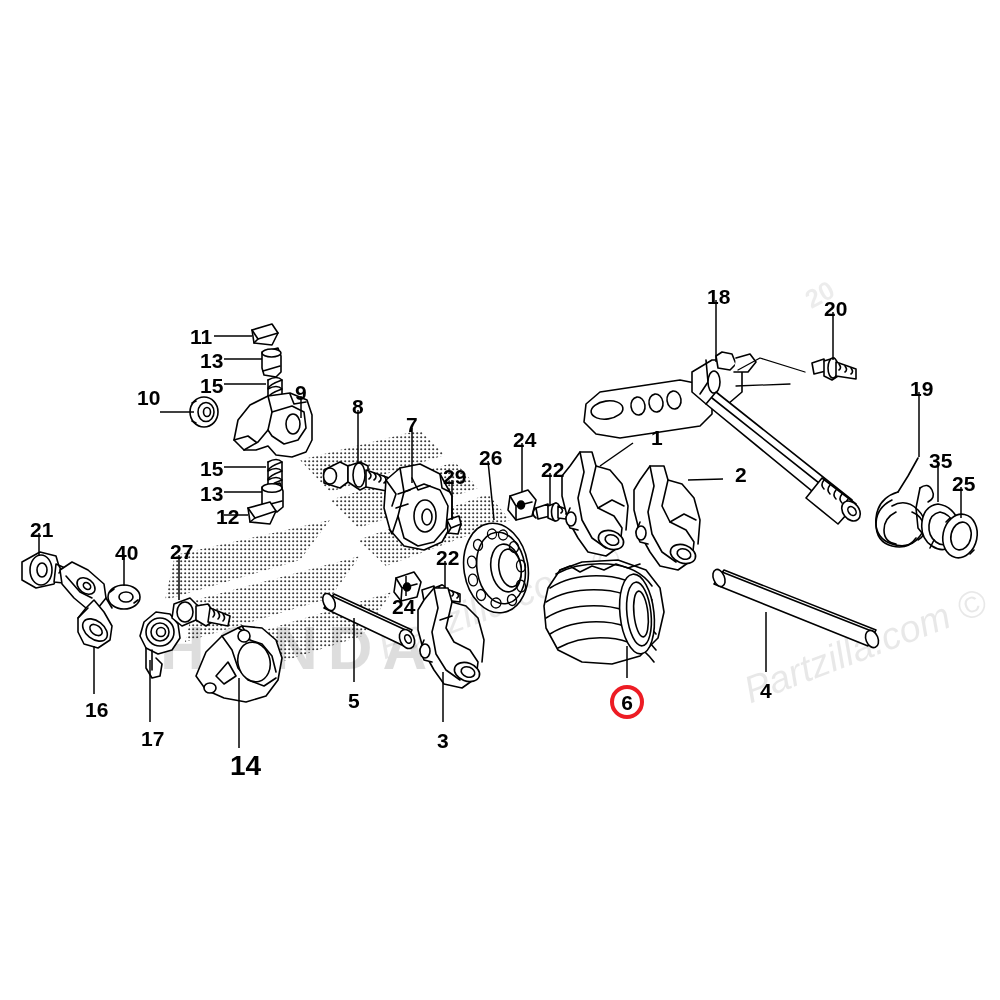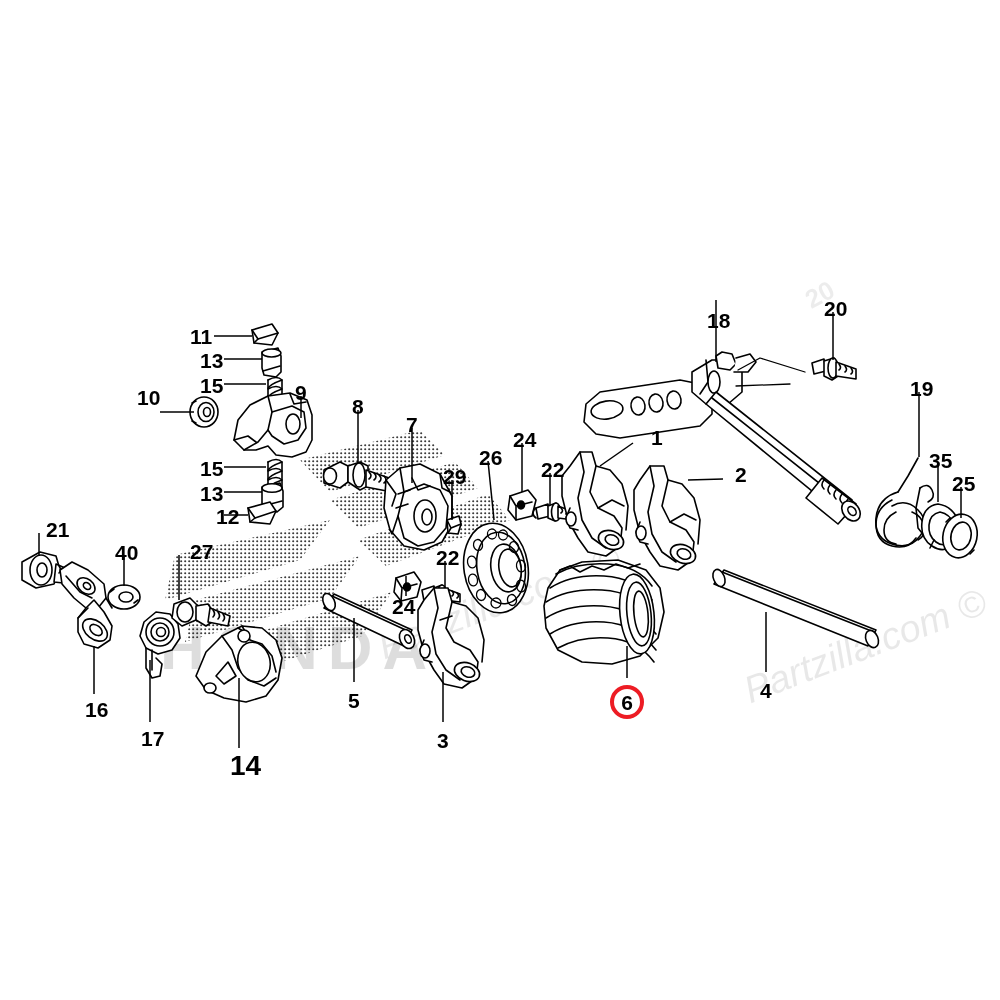--- a/index.html
+++ b/index.html
@@ -483,29 +483,29 @@
   <div class="callout" style="left:406px; top:414px;">7</div>
   <div class="callout" style="left:443px; top:466px;">29</div>
   <div class="callout" style="left:479px; top:447px;">26</div>
   <div class="callout" style="left:513px; top:429px;">24</div>
   <div class="callout" style="left:541px; top:459px;">22</div>
   <div class="callout" style="left:436px; top:547px;">22</div>
   <div class="callout" style="left:392px; top:596px;">24</div>
 
   <div class="callout" style="left:651px; top:427px;">1</div>
   <div class="callout" style="left:735px; top:464px;">2</div>
-  <div class="callout" style="left:707px; top:286px;margin-top:24px;">18</div>
+  <div class="callout" style="left:707px; top:286px;">18</div>
   <div class="callout" style="left:824px; top:298px;">20</div>
   <div class="callout" style="left:910px; top:378px;">19</div>
   <div class="callout" style="left:929px; top:450px;">35</div>
   <div class="callout" style="left:952px; top:473px;">25</div>
 
-  <div class="callout" style="left:46px;  top:519px;">21</div>
+  <div class="callout" style="left:30px;  top:519px;">21</div>
   <div class="callout" style="left:115px; top:542px;">40</div>
-  <div class="callout" style="left:170px; top:541px;margin-left:20px;">27</div>
+  <div class="callout" style="left:170px; top:541px;">27</div>
   <div class="callout" style="left:85px;  top:699px;text-align:right;">16</div>
   <div class="callout" style="left:141px; top:728px;text-align:right;">17</div>
   <div class="callout" style="left:230px; top:752px; font-size:28px;">14</div>
 
   <div class="callout" style="left:348px; top:690px;">5</div>
   <div class="callout" style="left:437px; top:730px;">3</div>
   <div class="callout" style="left:760px; top:680px;">4</div>
 
   <div class="callout hl" style="left:610px; top:685px;">6</div>
 

